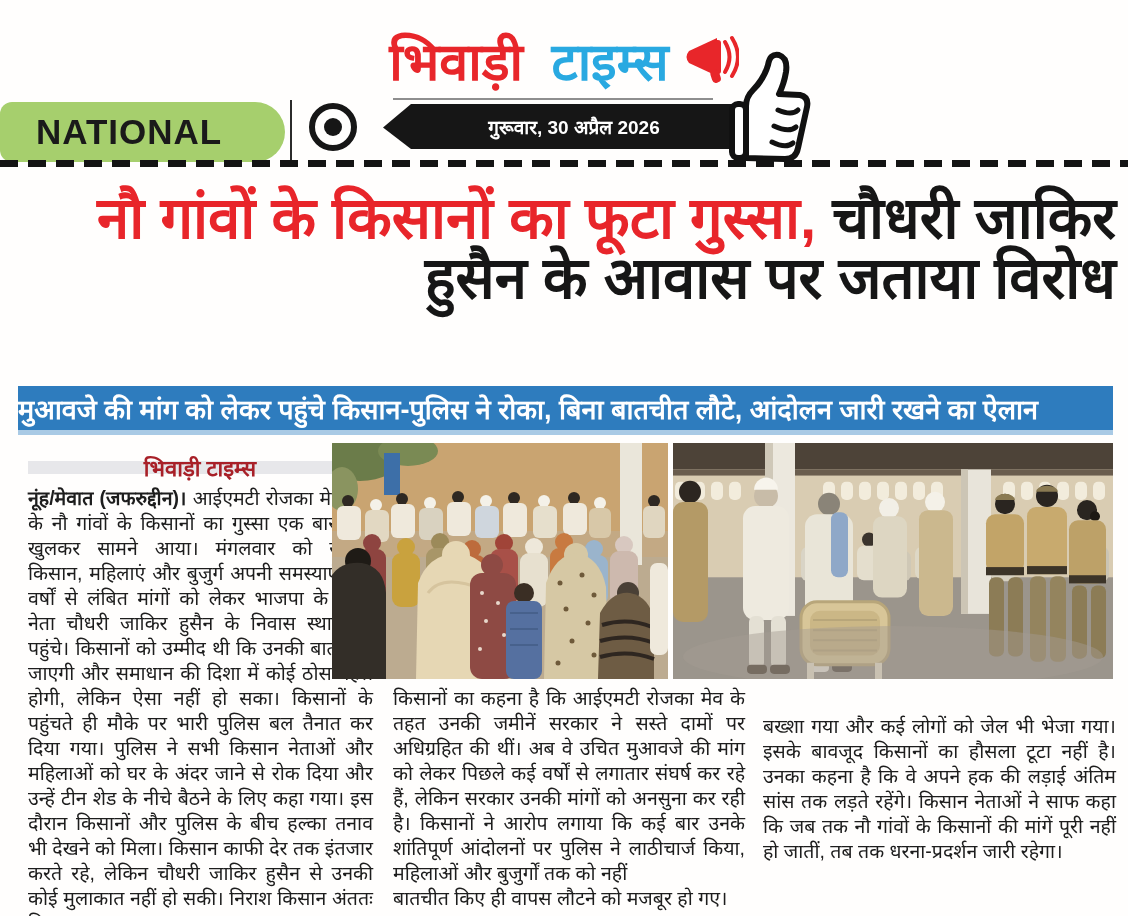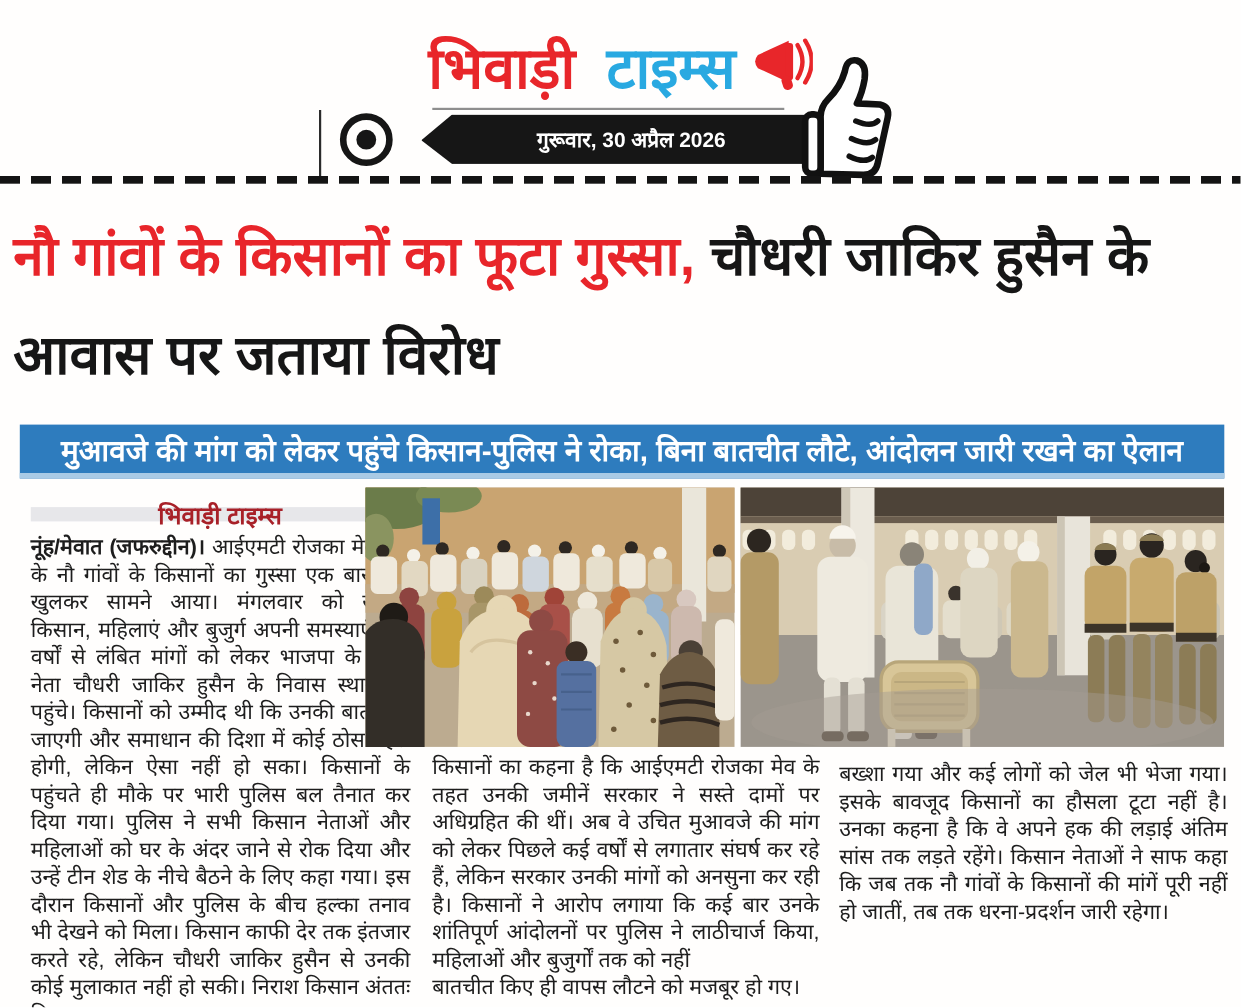--- a/index.html
+++ b/index.html
@@ -28,40 +28,40 @@
     display:flex; align-items:center; justify-content:center; padding-left:26px;
     font-size:19px; font-weight:bold; white-space:nowrap;
   }
   .thumb-badge { position:absolute; left:716px; top:48px; width:96px; height:118px; }
   .dashed-rule {
     position:absolute; left:0; top:160px; width:1128px; height:7px;
     background:repeating-linear-gradient(90deg,#141414 0 18px,transparent 18px 28px);
   }
   
   .headline {
-    position:absolute; left:12px; top:188px; width:1104px; text-align:left;
-    font-size:50px; line-height:90px; font-weight:bold; color:#161616;
+    position:absolute; left:12px; top:188px; width:1104px; text-align:right;
+    font-size:58px; line-height:60px; font-weight:bold; color:#161616;
   }
   .headline .hl-red { color:#e8252a; }
   
   .subhead {
     position:absolute; left:18px; top:386px; width:1095px; height:49px; box-sizing:border-box;
     background:#2e7cbe; border-bottom:5px solid #a9cae5;
-    display:flex; align-items:center; justify-content:center;
+    display:flex; align-items:center; justify-content:flex-start;
     color:#ffffff; font-size:27px; font-weight:bold; white-space:nowrap;
   }
   
   .byline-wrap { position:absolute; left:28px; top:452px; width:344px; height:28px; }
   .byline-band { position:absolute; left:0; top:9px; width:344px; height:13px; background:#e7e7ea; }
   .byline-text { position:relative; text-align:center; font-size:22px; font-weight:bold; color:#a82028; }
   .col { position:absolute; font-size:19.5px; line-height:25px; text-align:justify; color:#1d1d1d; }
   .col p { margin:0; }
   .col-1 { left:28px;  top:486px; width:345px; }
   .col-2 { left:393px; top:686px; width:352px; }
-  .col-3 { left:763px; top:692px; width:353px; }
+  .col-3 { left:763px; top:714px; width:353px; }
   .dateline { font-weight:bold; }
   
   .photo { position:absolute; overflow:hidden; }
   .photo-left  { left:332px; top:443px; width:336px; height:236px; }
   .photo-right { left:673px; top:443px; width:440px; height:236px; }
   .photo svg { display:block; width:100%; height:100%; }
 </style>
 </head>
 <body>
 
@@ -77,20 +77,23 @@
         <path d="M36 8 L36 46 L8 33 Q3 27 8 21 Z" fill="#e8262a"></path>
         <rect x="33" y="10" width="7" height="34" rx="3" fill="#e8262a"></rect>
         <rect x="30" y="40" width="9" height="13" rx="4" fill="#e8262a" transform="rotate(-18 34 46)"></rect>
         <path d="M44 12 q9 15 0 30" stroke="#e8262a" stroke-width="4" fill="none" stroke-linecap="round"></path>
         <path d="M51 8 q12 19 0 38" stroke="#e8262a" stroke-width="4" fill="none" stroke-linecap="round"></path>
       </svg>
     </span>
   </div>
   <div class="masthead-rule"></div>
 
+  <div class="national-badge">
+    <span>NATIONAL</span>
+  </div>
   <div class="header-vline"></div>
 
   <div class="bullseye">
     <svg viewBox="0 0 50 50">
       <circle cx="25" cy="25" r="21" fill="none" stroke="#161616" stroke-width="6"></circle>
       <circle cx="25" cy="25" r="9" fill="#161616"></circle>
     </svg>
   </div>
 
   <div class="date-banner">

